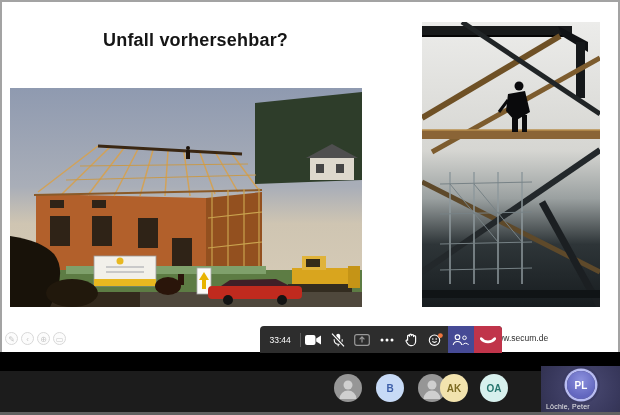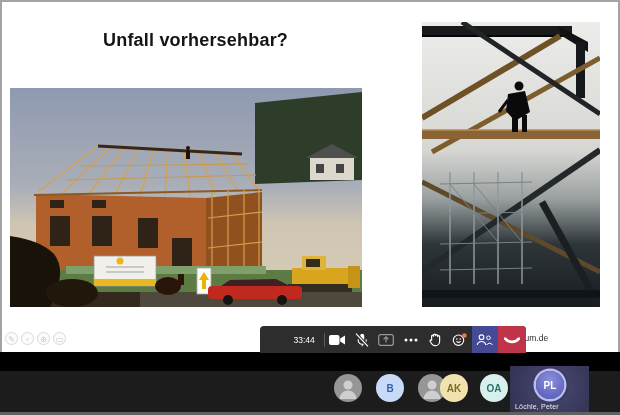--- a/index.html
+++ b/index.html
@@ -15,38 +15,38 @@
   .photo-right{position:absolute;left:420px;top:20px;width:178px;height:285px;}
   .footer-left{position:absolute;left:56px;top:331px;font-size:8.5px;color:#2e2e2e;white-space:nowrap;letter-spacing:-.1px;}
   .footer-left b{font-weight:bold;}
   .footer-right{position:absolute;left:489px;top:331px;font-size:8.5px;color:#2e2e2e;white-space:nowrap;}
   .present-controls{position:absolute;left:3px;top:330px;display:flex;gap:3px;opacity:.5;}
   .pc{width:13px;height:13px;border-radius:50%;border:1px solid #b0b0b0;background:#fafafa;color:#8f8f8f;
     font-size:8px;line-height:13px;text-align:center;padding:0;}
 
   
   .toolbar{position:absolute;left:260px;top:326px;width:242px;height:27px;background:#2d2d2d;
-    border-radius:4px 4px 0 0;display:flex;align-items:center;z-index:5;padding-left:24px;}
+    border-radius:4px 4px 0 0;display:flex;align-items:center;z-index:5;}
   .timer{color:#fff;font-size:8.5px;width:41px;text-align:center;}
   .tdivider{width:1px;height:14px;background:#5b5b5b;}
   .tbtn{width:25px;height:27px;display:flex;align-items:center;justify-content:center;
     background:transparent;border:none;padding:0;cursor:pointer;}
   .tbtn.people{background:#464a95;width:26px;}
   .tbtn.hangup{background:#c0344a;width:29px;border-radius:0 4px 0 0;}
 
   
   .blackband{position:absolute;left:0;top:352px;width:620px;height:19px;background:#000;}
   .filmstrip{position:absolute;left:0;top:371px;width:620px;height:41px;background:#1c1c1c;}
   .avatar{position:absolute;top:3px;width:28px;height:28px;border-radius:50%;
     display:flex;align-items:center;justify-content:center;font-size:10px;font-weight:bold;cursor:pointer;}
   .av-sil{background:#969696;overflow:hidden;}
   .av-b{background:#c7daf6;color:#3d5fa9;}
   .av-ak{background:#f2e3ae;color:#7c6a22;}
   .av-oa{background:#d7f0ed;color:#27756f;}
-  .tile{position:absolute;left:510px;top:366px;width:79px;height:46px;
+  .tile{position:absolute;left:541px;top:366px;width:79px;height:46px;
     background:radial-gradient(circle at 55% 45%, #4b4b74 0%, #38385c 70%, #31314f 100%);z-index:4;cursor:pointer;}
   .tile-circle{position:absolute;left:26px;top:5px;width:28px;height:28px;border-radius:50%;
     background:radial-gradient(circle at 50% 32%, #8b90dd, #6367bf 70%);
     color:#fff;font-weight:bold;font-size:10px;display:flex;align-items:center;justify-content:center;
     box-shadow:0 0 0 2.5px #b9bdf2, 0 0 0 5px #3c3c63;}
   .tile-name{position:absolute;left:5px;bottom:2px;font-size:7px;color:#ececec;letter-spacing:.2px;}
   .bottom-edge{position:absolute;left:0;top:412px;width:620px;height:3px;background:#616161;}
 </style>
 </head>
 <body>

